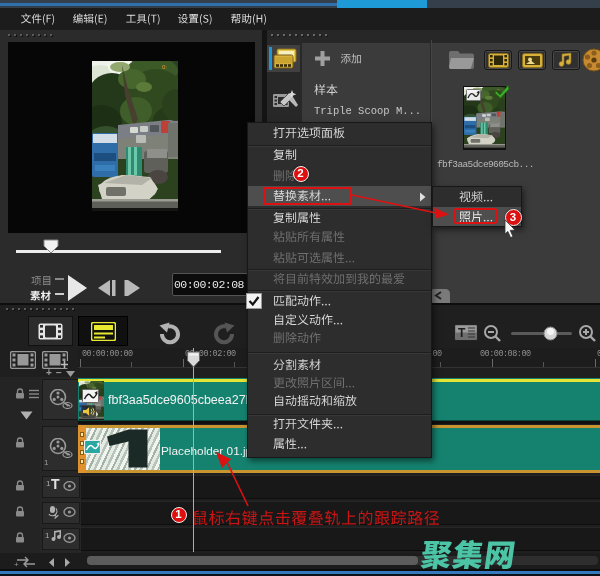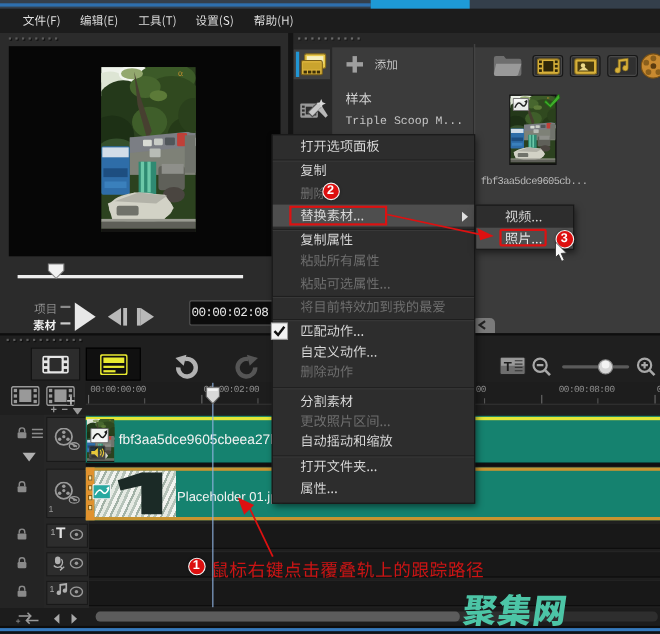--- a/index.html
+++ b/index.html
@@ -407,21 +407,21 @@
 <div style="position:absolute;left:131px;top:362px;width:1px;height:5px;background:#555"></div>
 <div style="position:absolute;left:185px;top:349px;font:8.5px 'Liberation Mono',monospace;color:#8f8f8f;letter-spacing:-0.5px">00:00:02:00</div>
 <div style="position:absolute;left:183px;top:359px;width:1px;height:8px;background:#6a6a6a"></div>
 <div style="position:absolute;left:234px;top:362px;width:1px;height:5px;background:#555"></div>
 <div style="position:absolute;left:288px;top:349px;font:8.5px 'Liberation Mono',monospace;color:#8f8f8f;letter-spacing:-0.5px">00:00:04:00</div>
 <div style="position:absolute;left:286px;top:359px;width:1px;height:8px;background:#6a6a6a"></div>
 <div style="position:absolute;left:337px;top:362px;width:1px;height:5px;background:#555"></div>
 <div style="position:absolute;left:391px;top:349px;font:8.5px 'Liberation Mono',monospace;color:#8f8f8f;letter-spacing:-0.5px">00:00:06:00</div>
 <div style="position:absolute;left:389px;top:359px;width:1px;height:8px;background:#6a6a6a"></div>
 <div style="position:absolute;left:440px;top:362px;width:1px;height:5px;background:#555"></div>
-<div style="position:absolute;left:508px;top:349px;font:8.5px 'Liberation Mono',monospace;color:#8f8f8f;letter-spacing:-0.5px">00:00:08:00</div>
+<div style="position:absolute;left:480px;top:349px;font:8.5px 'Liberation Mono',monospace;color:#8f8f8f;letter-spacing:-0.5px">00:00:08:00</div>
 <div style="position:absolute;left:492px;top:359px;width:1px;height:8px;background:#6a6a6a"></div>
 <div style="position:absolute;left:543px;top:362px;width:1px;height:5px;background:#555"></div>
 <div style="position:absolute;left:597px;top:349px;font:8.5px 'Liberation Mono',monospace;color:#8f8f8f;letter-spacing:-0.5px">00:00:10:00</div>
 <div style="position:absolute;left:595px;top:359px;width:1px;height:8px;background:#6a6a6a"></div>
 <div style="position:absolute;left:78px;top:367px;width:522px;height:1px;background:#333"></div>
 <div style="position:absolute;left:0;top:377px;width:40px;height:176px;background:#242424"></div>
 <div style="position:absolute;left:40px;top:377px;width:41px;height:176px;background:#262626"></div>
 <div style="position:absolute;left:42px;top:379px;width:38px;height:41px;background:#2d2d2d;border:1px solid #191919"></div>
 <svg style="position:absolute;left:14px;top:388px" width="12" height="12" viewBox="0 0 12 12">
 <path d="M3.5 5 V3.5 A2.5 2.5 0 0 1 8.5 3.5 V5" fill="none" stroke="#8a8a8a" stroke-width="1.3"></path>

